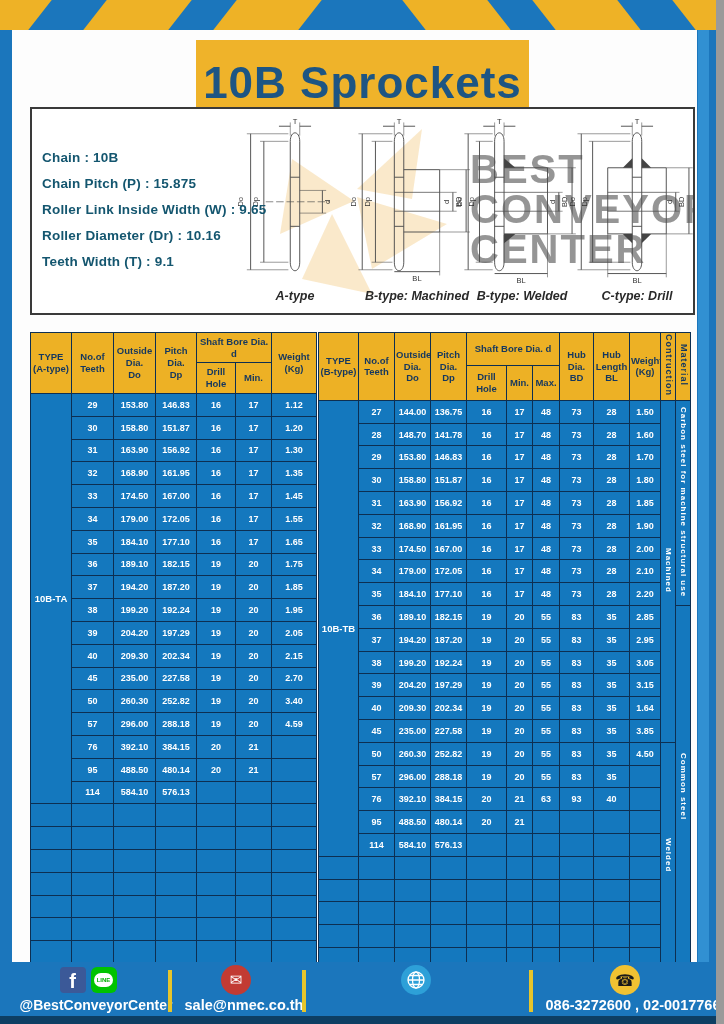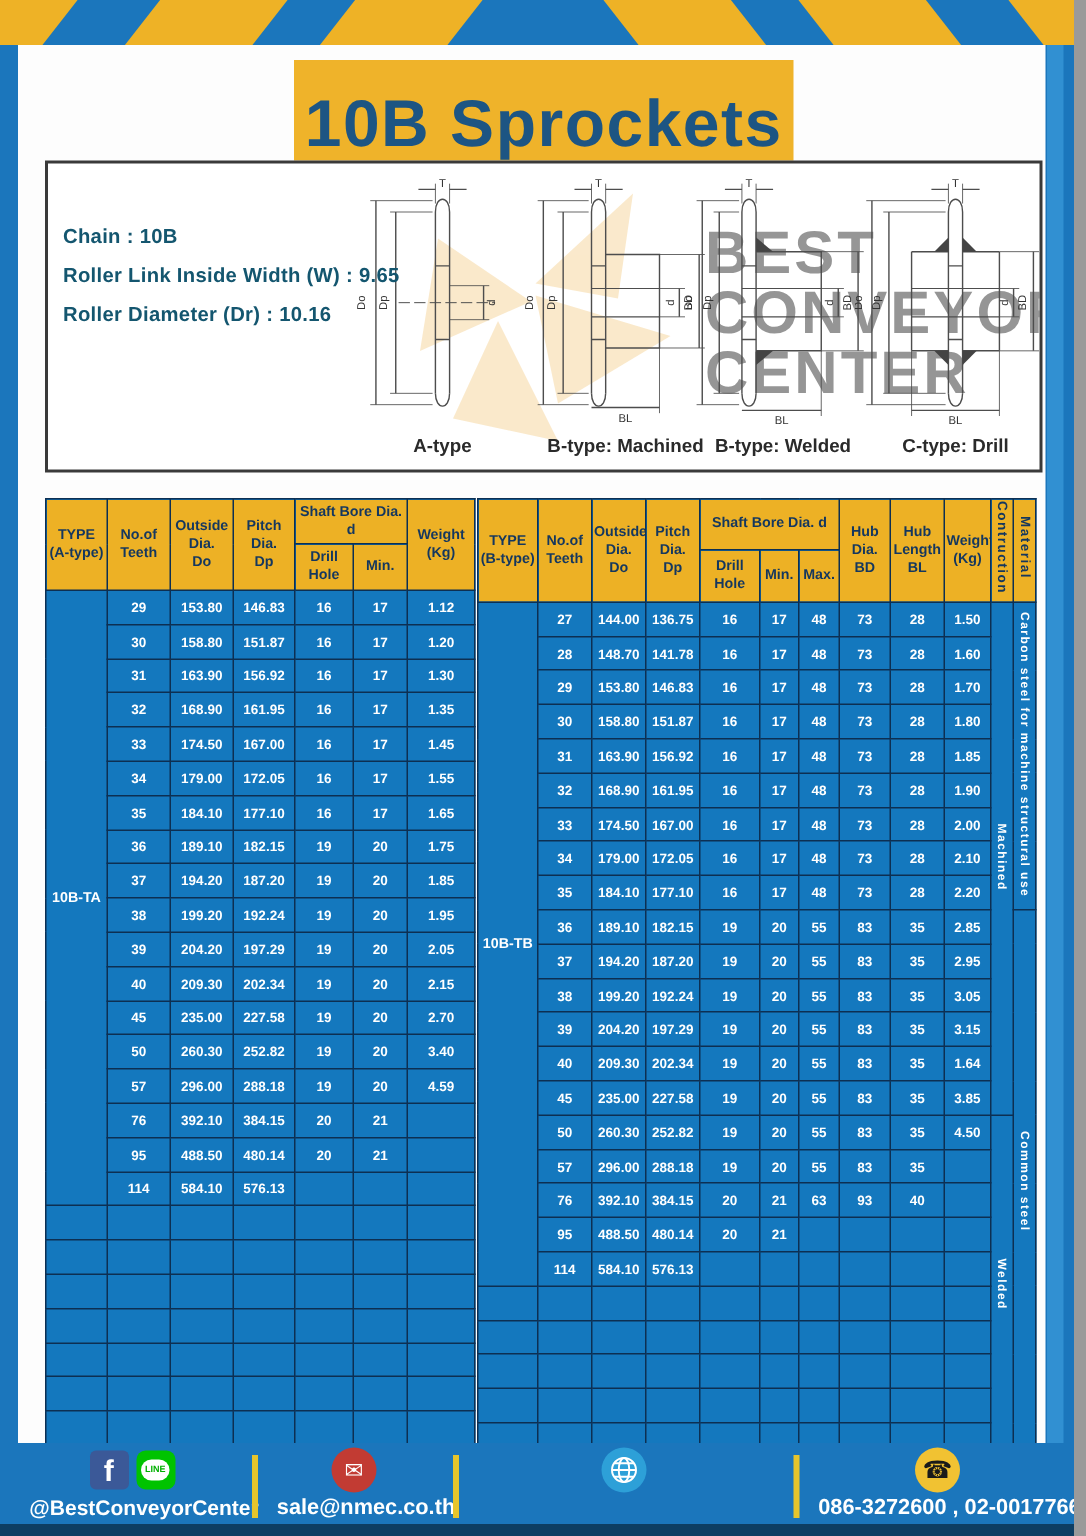--- a/index.html
+++ b/index.html
@@ -19,21 +19,21 @@
   .banner h1{margin:0;font-size:44px;color:#1d5583;font-weight:bold;letter-spacing:1px;}
   
   .diagram-box{position:absolute;left:30px;top:107px;width:661px;height:204px;border:2px solid #3a3a3a;
                background:#ffffff;overflow:hidden;}
   .specs{position:absolute;left:10px;top:36px;z-index:3;}
   .specs div{font-size:13.5px;font-weight:bold;color:#14566f;line-height:26px;letter-spacing:.2px;}
   .wm-logo{position:absolute;left:230px;top:10px;z-index:1;opacity:.55;}
   .wm-text{position:absolute;left:438px;top:40px;width:230px;z-index:1;overflow:hidden;
            font-weight:bold;font-size:40px;line-height:40px;color:#404040;opacity:.55;letter-spacing:2px;}
   .fig{position:absolute;z-index:2;text-align:center;}
-  .fig-label{font-size:12.5px;font-weight:600;color:#2a2a2a;margin-top:2px;}
+  .fig-label{font-size:12.5px;font-weight:600;color:#2a2a2a;margin-top:2px;font-style:italic;}
   .dim{font-size:8px;fill:#333;font-family:"Liberation Sans",sans-serif;}
   
   table.spec-table{position:absolute;border-collapse:collapse;table-layout:fixed;height:608px;background:#1478be;}
   .tbl-a{left:30px;top:332px;width:286px;}
   .tbl-b{left:318px;top:332px;width:372px;}
   .spec-table th,.spec-table td{border:1.5px solid #0d2f52;overflow:hidden;padding:0;}
   .spec-table thead th{background:#edb125;color:#14375f;font-size:9.5px;font-weight:bold;
                        white-space:pre-line;line-height:1.25;padding:1px;}
   .spec-table thead tr:first-child{height:30px;}
   .spec-table thead tr:last-child{height:31px;}
@@ -91,22 +91,24 @@
       </g>
     </svg>
     <div class="wm-text">
       <div>BEST</div>
       <div>CONVEYOR</div>
       <div>CENTER</div>
     </div>
 
     <div class="specs">
       <div>Chain : 10B</div>
+      <div>Chain Pitch (P) : 15.875</div>
       <div>Roller Link Inside Width (W) : 9.65</div>
       <div>Roller Diameter (Dr) : 10.16</div>
+      <div>Teeth Width (T) : 9.1</div>
     </div>
 
     <div class="fig" style="left:198px;top:4px;width:130px;">
       <svg width="130" height="170" viewBox="0 -8 130 180">
         <g stroke="#4d4d4d" fill="none" stroke-width="1">
           <path d="M60 22 L60 150 M70 22 L70 150"></path>
           <path d="M60 22 C60 10 70 10 70 22 M60 150 C60 162 70 162 70 150"></path>
           <path d="M60 60 L70 60 M60 112 L70 112"></path>
           <path d="M34 86 L102 86" stroke-dasharray="8 3" stroke-width="0.7"></path>
           <path d="M58 14 L14 14 M58 158 L14 158" stroke-width="0.6"></path>

